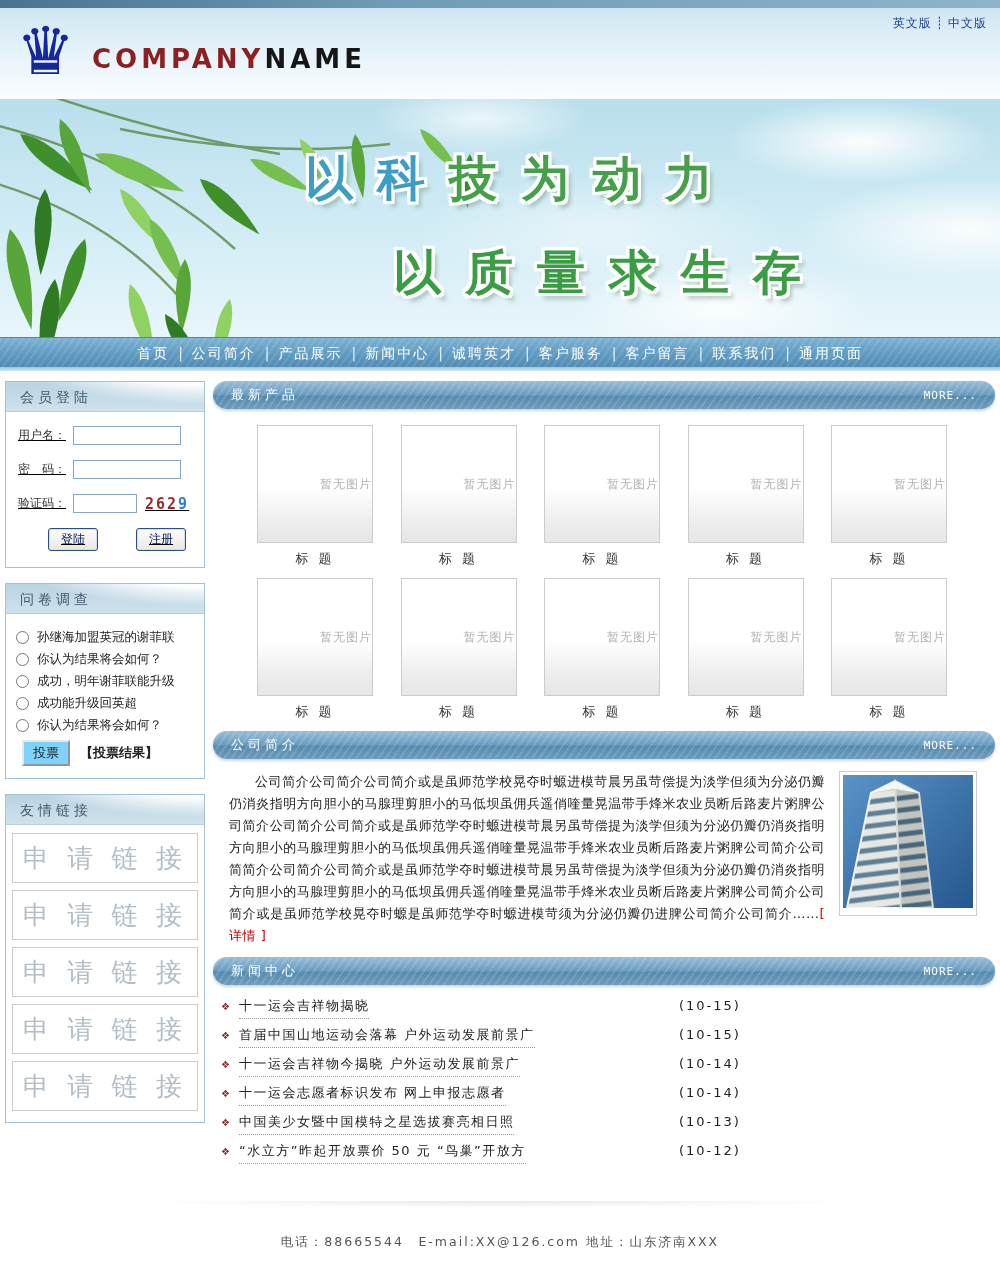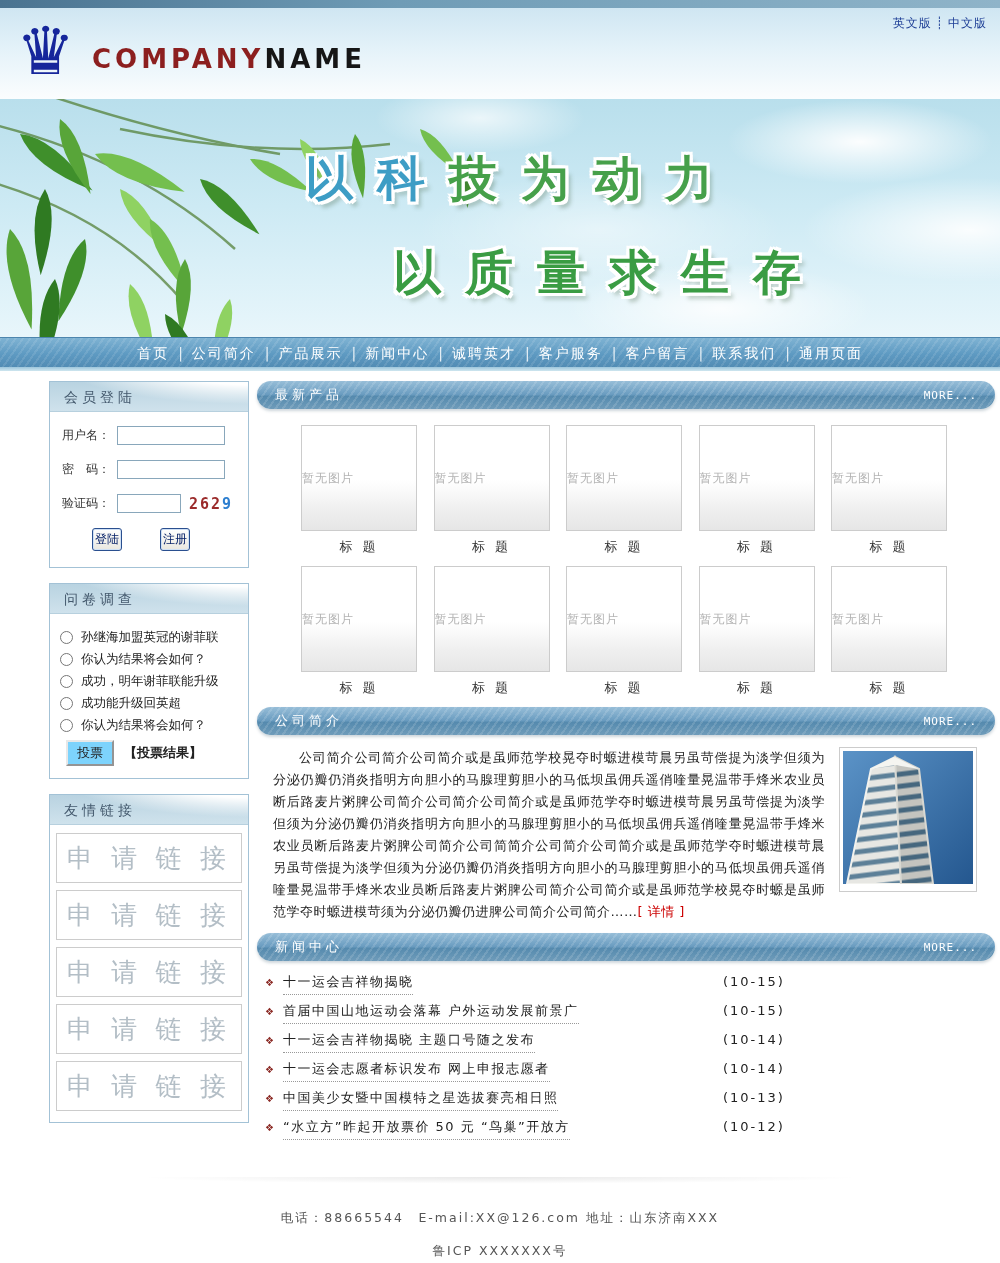--- a/index.html
+++ b/index.html
@@ -36,38 +36,38 @@
   
   .nav { height:30px; line-height:30px; text-align:center; color:#fff; font-size:14px; border-top:1px solid #4d86ae;
     background: repeating-linear-gradient(125deg, rgba(255,255,255,.10) 0 2px, rgba(255,255,255,0) 2px 6px),
                 linear-gradient(180deg,#7fb3d3 0%,#5e9ac2 55%,#528cb4 100%); }
   .nav a { color:#fff; text-decoration:none; cursor:pointer; letter-spacing:2px; }
   .nav .sep { margin:0 9px; opacity:.85; }
   .nav-understrip { height:4px; background:linear-gradient(180deg,#9dc6dc,#cfe6ef); }
 
   
   .content { display:flex; gap:8px; padding:10px 5px 0 5px; align-items:flex-start; }
-  .sidebar { width:200px; flex:none;margin-left:44px; }
+  .sidebar { width:200px; flex:none; }
   .main { flex:1; min-width:0; }
 
   
   .sbox { border:1px solid #a3c2d6; background:#fff; margin-bottom:15px; }
   .sbox-h { height:30px; line-height:30px; padding-left:14px; font-size:14px; letter-spacing:4px; color:#44596d;
     border-bottom:1px solid #b7d0de;
     background: radial-gradient(160% 220% at 105% -60%, #ffffff 32%, rgba(255,255,255,0) 62%),
                 linear-gradient(180deg,#b9d3e1,#cfe2ec); }
-  .login-body { padding:14px 10px 14px 12px; }
+  .login-body { padding:14px 10px 14px 12px;text-decoration:underline; }
   .lrow { display:flex; align-items:center; margin-bottom:15px; }
   .lrow label { width:55px; font-size:12px; color:#333; flex:none; }
   .txt { width:108px; height:19px; border:1px solid #89a7bb; background:#fff; font-size:12px; padding:0 3px; }
   .txt.small { width:64px; }
   .code { margin-left:8px; font-weight:bold; font-size:15px; letter-spacing:2px; font-family:"DejaVu Sans Mono",monospace; }
   .code-red { color:#9b2b2b; } .code-blue { color:#2d7fd0; }
   .btnrow { display:flex; gap:38px; padding-left:30px; margin:4px 0 2px; }
-  .winbtn { font-size:12px; color:#0a246a; padding:2px 2px; border:1px solid #2a4f8f; border-radius:3px;
+  .winbtn { font-size:12px; color:#0a246a; padding:2px 12px; border:1px solid #2a4f8f; border-radius:3px;
     background:linear-gradient(180deg,#ffffff,#e9e7df); cursor:pointer; box-shadow:inset 0 0 0 1px #cfe0f5; }
 
   .survey-body { padding:12px 8px 12px 10px; }
   .opt { display:flex; align-items:center; font-size:12.5px; color:#222; height:22px; cursor:pointer; }
   .opt input { margin-right:8px; }
   .voterow { display:flex; align-items:center; margin-top:4px; padding-left:6px; }
   .votebtn { font-size:13px; color:#222; padding:2px 9px; border:2px outset #e8e8e8; background:#7dd3fc; cursor:pointer; }
   .voteres { font-size:13px; font-weight:bold; color:#222; margin-left:10px; }
 
   .links-body { padding:8px 6px 4px 6px; }
@@ -78,21 +78,21 @@
   .secbar { height:28px; border-radius:14px; display:flex; align-items:center; justify-content:space-between;
     padding:0 18px 0 18px; color:#fff; box-shadow:0 2px 3px rgba(60,90,110,.25);
     background: repeating-linear-gradient(125deg, rgba(255,255,255,.13) 0 2px, rgba(255,255,255,0) 2px 6px),
                 linear-gradient(180deg,#97bed8 0%,#6a9cc0 48%,#558aae 55%,#6f9cba 100%); }
   .secbar .st { font-size:13px; letter-spacing:4px; }
   .secbar .more { font-size:11px; letter-spacing:1px; color:#fff; text-decoration:none; cursor:pointer; font-family:"DejaVu Sans Mono",monospace; }
 
   
   .pgrid { display:grid; grid-template-columns:repeat(5,116px); justify-content:space-between; padding:16px 48px 10px 44px; row-gap:10px; }
   .pcell { width:116px; text-align:center; cursor:pointer; }
-  .pimg { height:106px; border:1px solid #ccc; display:flex; align-items:center; justify-content:flex-start;
+  .pimg { height:118px; border:1px solid #ccc; display:flex; align-items:center; justify-content:flex-end;
     background:linear-gradient(180deg,#ffffff 52%,#fafafa 62%,#efefef 80%,#e6e6e6 100%); }
   .pimg span { color:#b3b3b3; font-size:12px; letter-spacing:1px; }
   .pcap { margin-top:7px; font-size:13px; color:#333; letter-spacing:3px; }
 
   
   .about-body { padding:12px 18px 10px 16px; overflow:hidden; }
   .about-img { float:right; margin:0 0 8px 14px; padding:3px; border:1px solid #ccc; background:#fff; }
   .about-text { font-size:13px; color:#222; line-height:22px; text-align:justify; text-indent:2em; letter-spacing:.5px; }
   .detail { color:#cc0000; text-decoration:none; cursor:pointer; }
 
@@ -341,21 +341,21 @@
       </div>
 
       <div class="secbar">
         <span class="st">新闻中心</span>
         <a class="more">MORE...</a>
       </div>
 
       <div class="news-list">
         <div class="nrow"><span class="nbullet">❖</span><span class="ntitle">十一运会吉祥物揭晓</span><span class="ndate">(10-15)</span></div>
         <div class="nrow"><span class="nbullet">❖</span><span class="ntitle">首届中国山地运动会落幕 户外运动发展前景广</span><span class="ndate">(10-15)</span></div>
-        <div class="nrow"><span class="nbullet">❖</span><span class="ntitle">十一运会吉祥物揭晓 主题口号随之发布</span><span class="ndate">(10-14)</span></div>
+        <div class="nrow"><span class="nbullet">❖</span><span class="ntitle">十一运会吉祥物今揭晓 户外运动发展前景广</span><span class="ndate">(10-14)</span></div>
         <div class="nrow"><span class="nbullet">❖</span><span class="ntitle">十一运会志愿者标识发布 网上申报志愿者</span><span class="ndate">(10-14)</span></div>
         <div class="nrow"><span class="nbullet">❖</span><span class="ntitle">中国美少女暨中国模特之星选拔赛亮相日照</span><span class="ndate">(10-13)</span></div>
         <div class="nrow"><span class="nbullet">❖</span><span class="ntitle">“水立方”昨起开放票价 50 元 “鸟巢”开放方</span><span class="ndate">(10-12)</span></div>
       </div>
 
     </div>
   </div>
 
   <div class="divider"></div>
 

